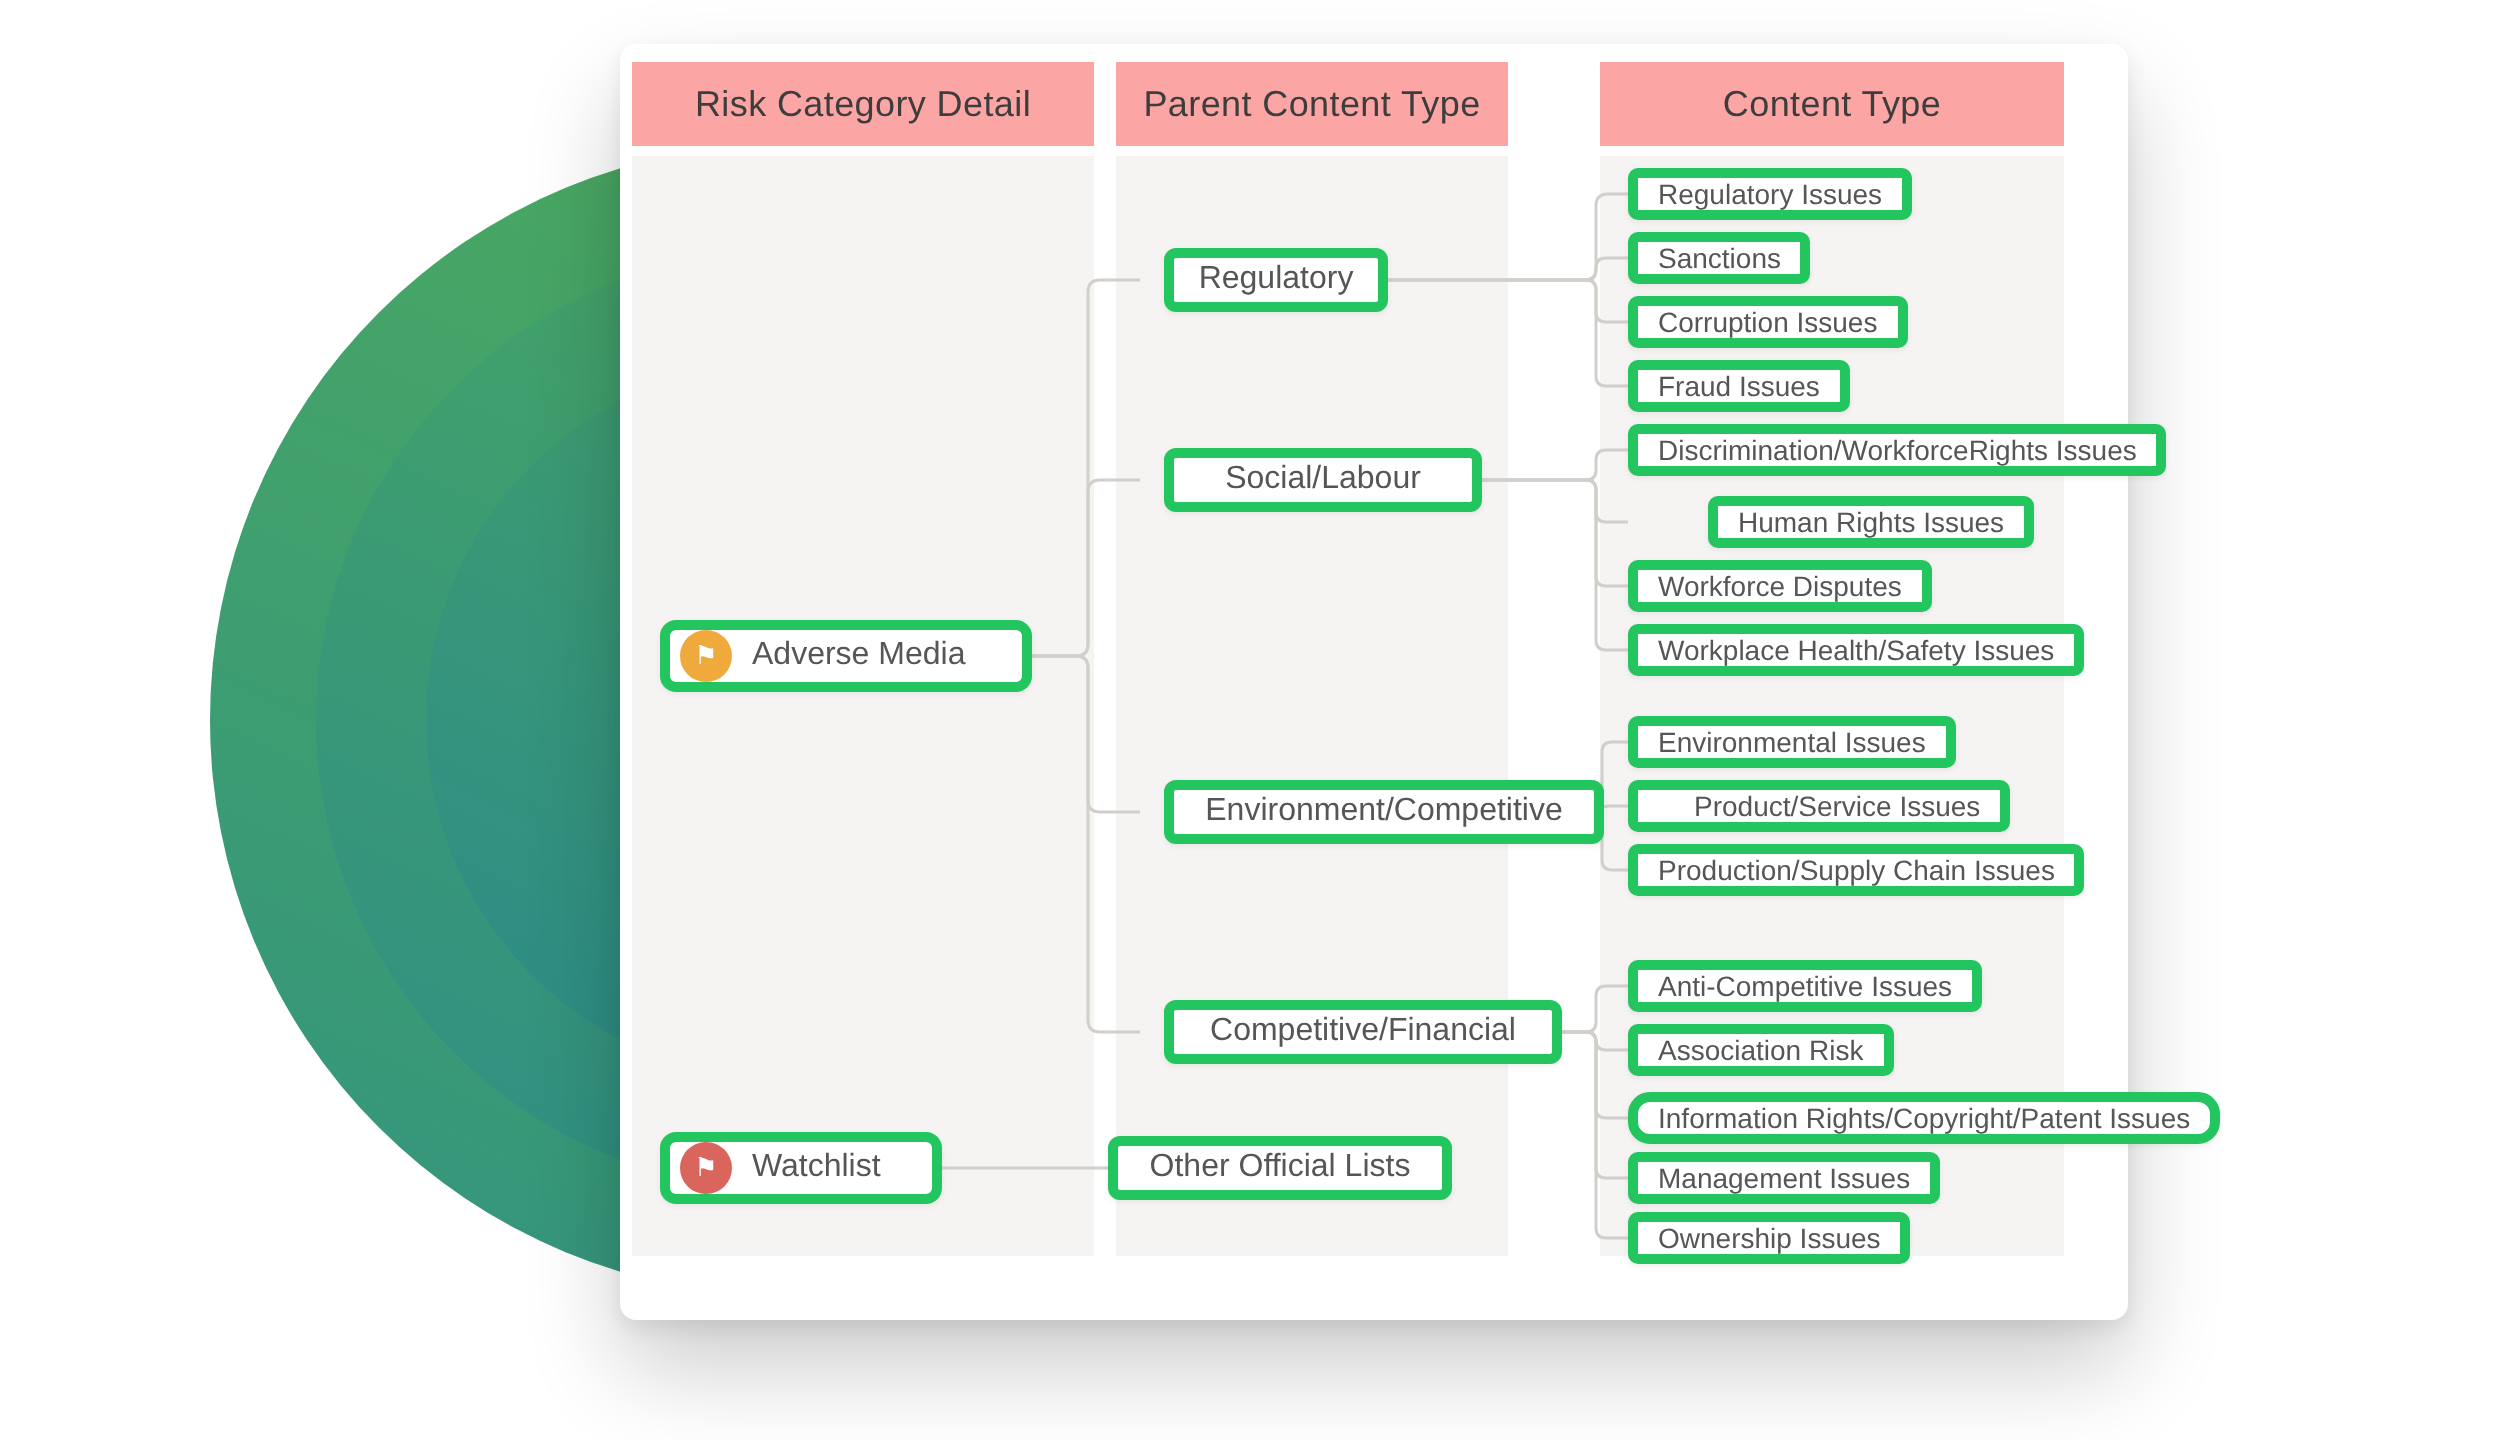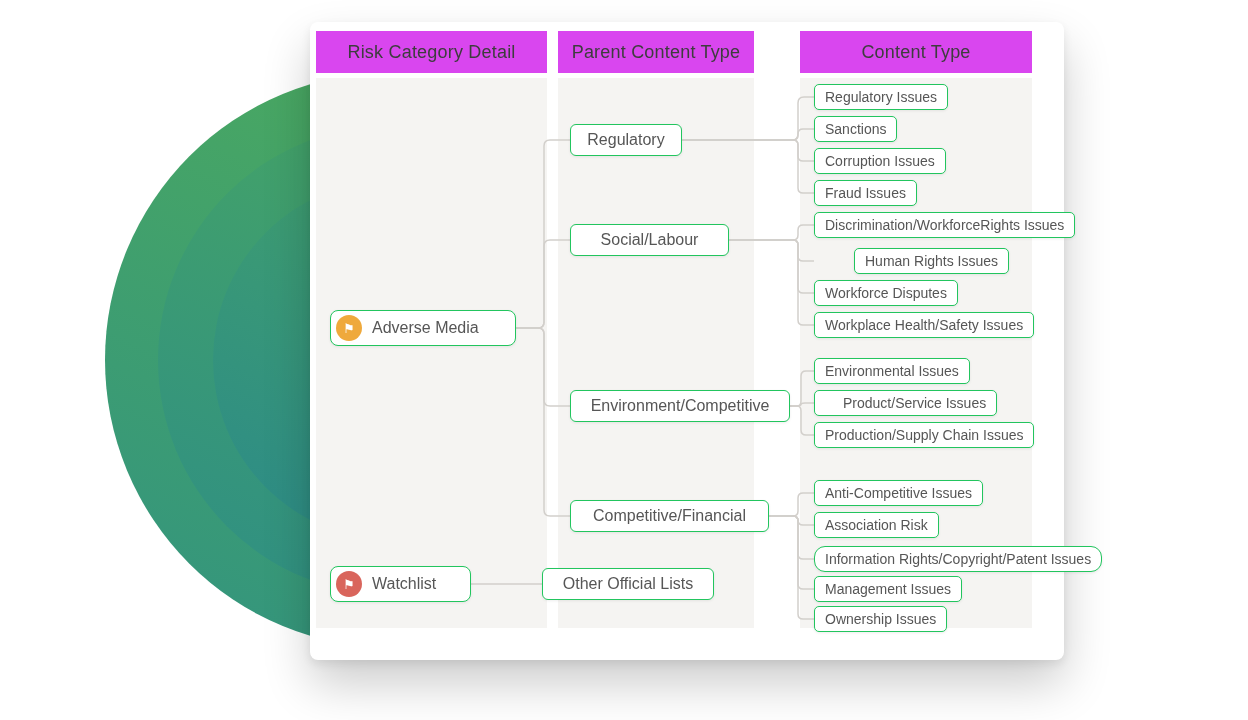--- a/index.html
+++ b/index.html
@@ -15,37 +15,37 @@
   .ring.middle{left:158px;top:125px;width:470px;height:470px;
     background:linear-gradient(205deg,#46a565 10%,#319181 90%);}
   .ring.inner{left:213px;top:180px;width:360px;height:360px;
     background:linear-gradient(205deg,#41a06c 10%,#2e8d85 90%);}
   
   .card{position:absolute;left:310px;top:22px;width:754px;height:638px;
     background:#ffffff;border-radius:8px;
     box-shadow:0 24px 48px rgba(0,0,0,0.20),0 4px 10px rgba(0,0,0,0.08);}
   
   .col-header{position:absolute;height:42px;top:31px;
-    background:#d946ef;color:#3d3d3d;font-size:18px;
+    background:#fca5a5;color:#3d3d3d;font-size:18px;
     display:flex;align-items:center;justify-content:center;
     letter-spacing:.2px;z-index:2;}
   .col-body{position:absolute;top:78px;height:550px;background:#f5f4f2;z-index:1;}
   .c1{left:316px;width:231px;} .c2{left:558px;width:196px;} .c3{left:800px;width:232px;}
   
   .edges{position:absolute;left:0;top:0;width:1248px;height:720px;z-index:3;pointer-events:none;}
   .edges path{fill:none;stroke:#d2cfcb;stroke-width:1.5;}
   
   .node{position:absolute;z-index:4;background:#ffffff;
-    border:1px solid #22c55e;border-radius:6px;color:#565656;
+    border:5px solid #22c55e;border-radius:6px;color:#565656;
     white-space:nowrap;box-sizing:border-box;
     box-shadow:0 1px 3px rgba(0,0,0,0.07);}
   .node.cat{height:36px;border-radius:8px;display:flex;align-items:center;
     padding:0 12px 0 5px;font-size:16px;}
   .node.mid{height:32px;display:flex;align-items:center;justify-content:center;
-    font-size:16px;padding:0 10px;}
+    font-size:16px;padding:0 10px;margin-left:12px;}
   .node.ct{height:26px;display:inline-flex;align-items:center;
     font-size:14px;padding:0 10px;border-radius:5px;}
   .badge{width:26px;height:26px;border-radius:50%;display:inline-flex;
     align-items:center;justify-content:center;color:#ffffff;font-size:13px;
     margin-right:10px;flex:0 0 auto;}
   .badge.amber{background:#efa93c;}
   .badge.coral{background:#d9655c;}
 </style>
 </head>
 <body>

